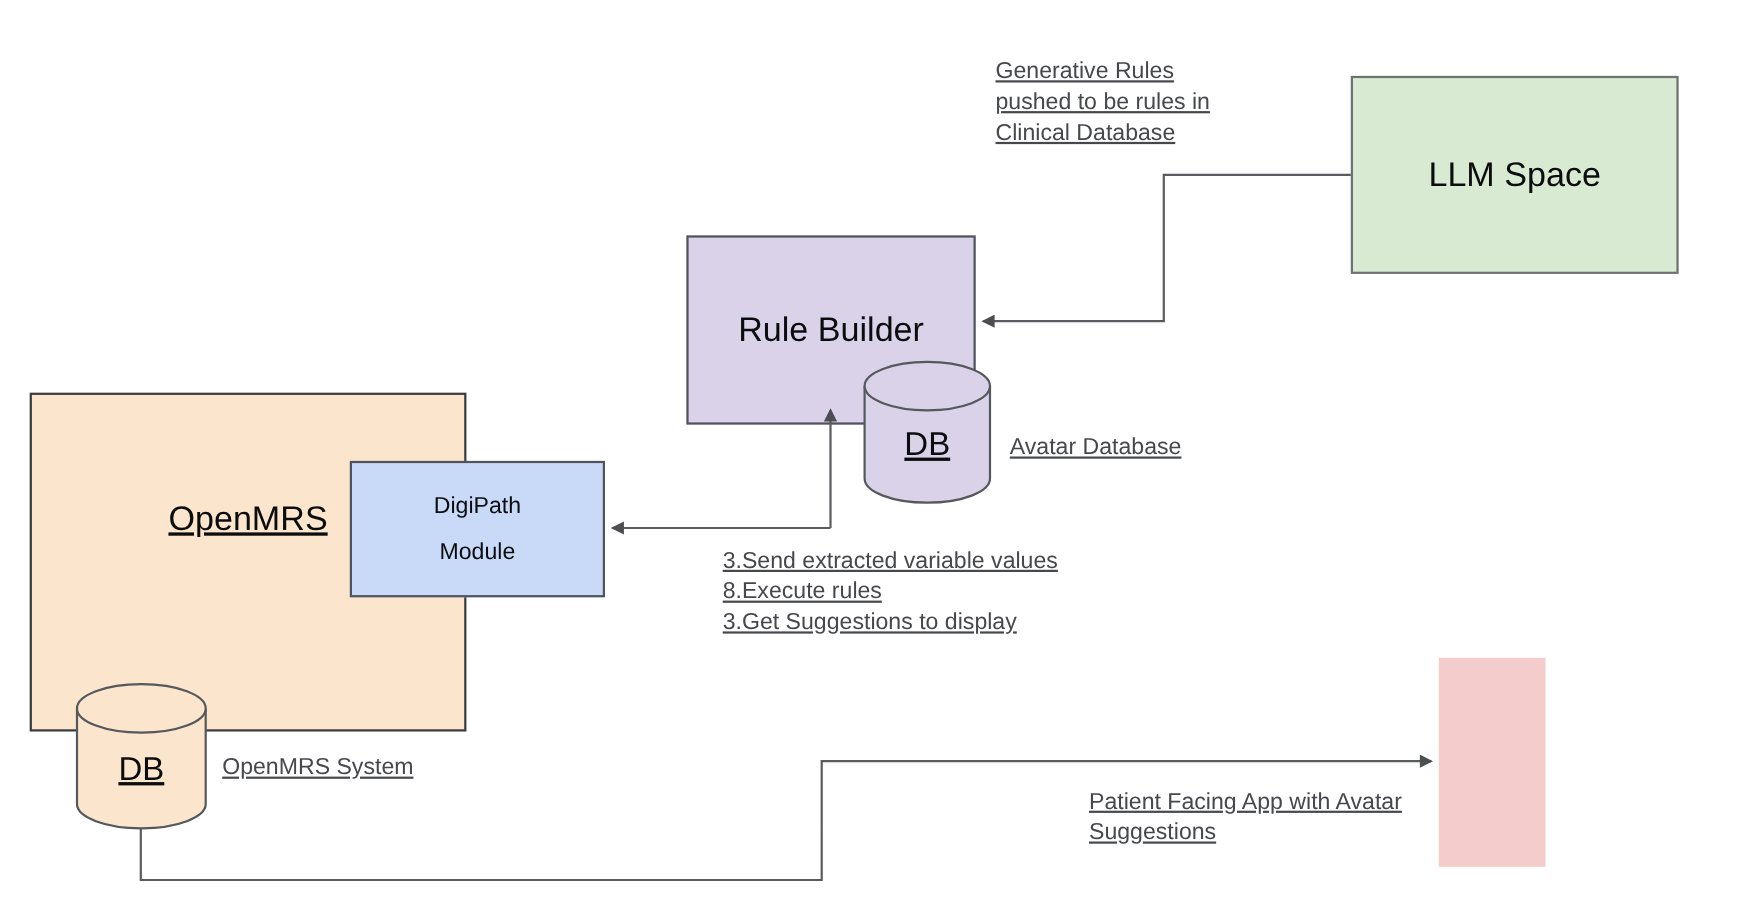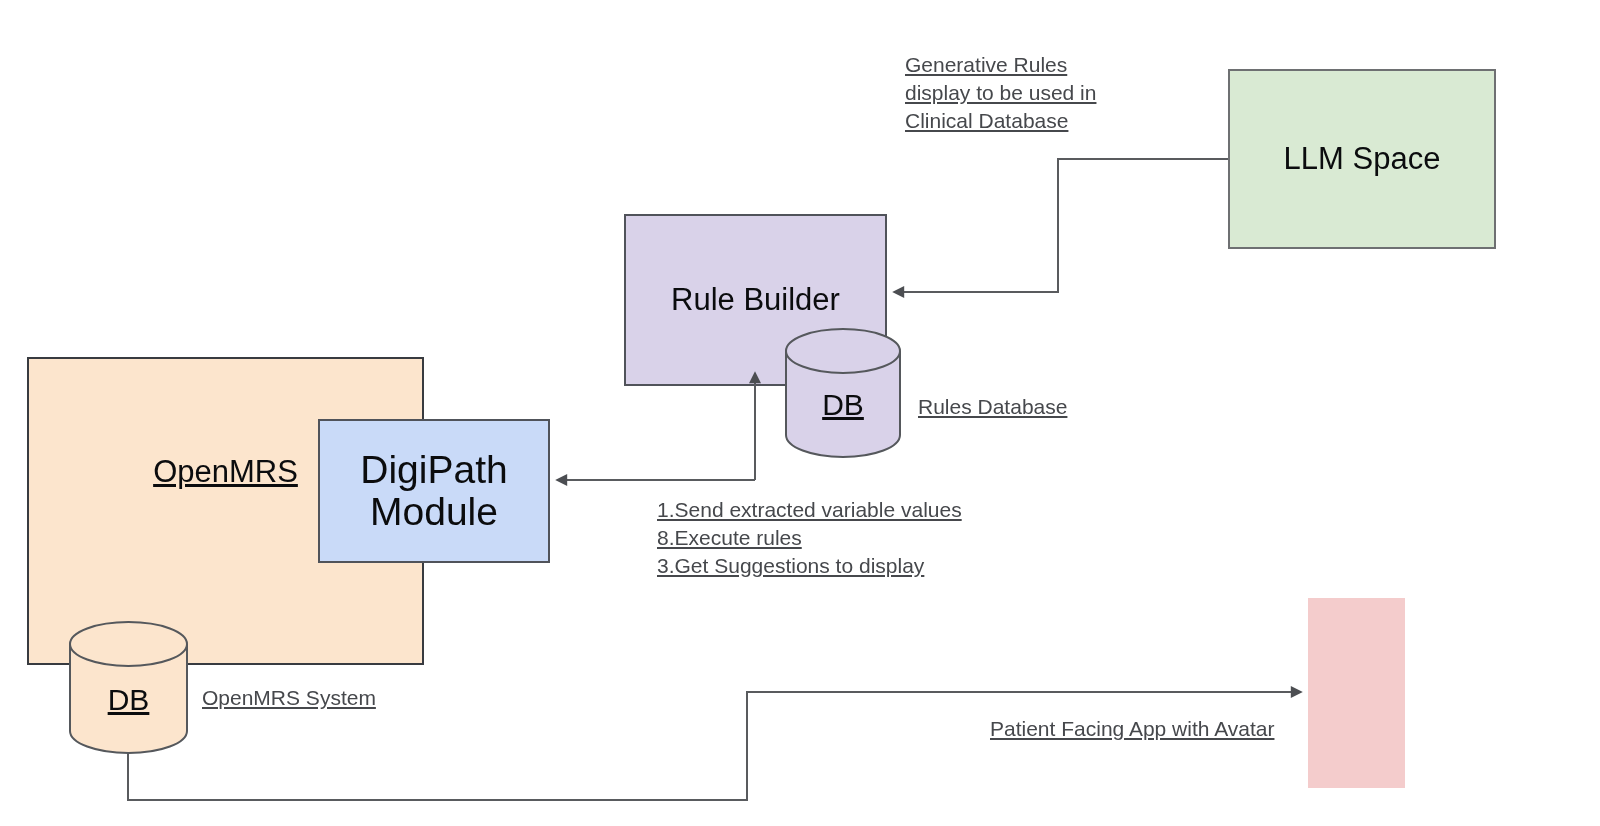--- a/index.html
+++ b/index.html
@@ -2,26 +2,26 @@
 <html><head>
 <meta charset="utf-8">
 <style>
   html,body { margin:0; padding:0; background:#ffffff; }
   .canvas {
     position:relative; width:1600px; height:826px; background:#ffffff;
     font-family:"Liberation Sans", sans-serif; overflow:hidden;
   }
   .box { position:absolute; box-sizing:border-box; }
   .box-openmrs   { left:27px;  top:357px; width:397px; height:308px; background:#fce5cd; border:2px solid #383b40; z-index:1; }
-  .box-digipath  { left:318px; top:419px; width:232px; height:144px; background:#c9daf8; border:2px solid #50535a; z-index:2;
+  .box-digipath  { left:318px; top:419px; width:232px; height:124px; background:#c9daf8; border:2px solid #50535a; z-index:2;
                    display:flex; flex-direction:column; align-items:center; justify-content:center;
-                   font-size:39px; line-height:42px; color:#0b0c0e; }
+                   font-size:21px; line-height:42px; color:#0b0c0e; }
   .box-rule      { left:624px; top:214px; width:263px; height:172px; background:#d9d2e9; border:2px solid #50535a; z-index:1;
                    display:flex; align-items:center; justify-content:center; font-size:31px; color:#0b0c0e; }
-  .box-llm       { left:1228px; top:69px; width:268px; height:180px; background:#d9ead3; border:2px solid #6e7072; z-index:1;
+  .box-llm       { left:1228px; top:69px; width:298px; height:180px; background:#d9ead3; border:2px solid #6e7072; z-index:1;
                    display:flex; align-items:center; justify-content:center; font-size:31px; color:#0b0c0e; }
   .box-patient   { left:1308px; top:598px; width:97px; height:190px; background:#f4cccc; z-index:1; }
 
   .overlay { position:absolute; left:0; top:0; width:1600px; height:826px; z-index:3; pointer-events:none; }
 
   .lbl { position:absolute; color:#0b0c0e; z-index:4;text-decoration:underline; }
   .lbl-openmrs      { left:27px;  top:452px; width:397px; text-align:center; font-size:31px; line-height:40px; }
   .lbl-rules-db     { left:786px; top:385px; width:114px; text-align:center; font-size:30px; line-height:40px; }
   .lbl-openmrs-db   { left:70px;  top:680px; width:117px; text-align:center; font-size:30px; line-height:40px; }
 
@@ -78,31 +78,32 @@
       <ellipse cx="128.5" cy="644" rx="58.5" ry="22" stroke="#55585c" stroke-width="2" fill="#fce5cd"></ellipse>
     </g>
   </svg>
 
   <div class="lbl lbl-openmrs">OpenMRS</div>
   <div class="lbl lbl-rules-db">DB</div>
   <div class="lbl lbl-openmrs-db">DB</div>
 
   <div class="note note-generative">
     <div>Generative Rules</div>
-    <div>display to be used in</div>
+    <div>pushed to be rules in</div>
     <div>Clinical Database</div>
   </div>
 
   <div class="note note-steps">
-    <div>1.Send extracted variable values</div>
+    <div>3.Send extracted variable values</div>
     <div>8.Execute rules</div>
     <div>3.Get Suggestions to display</div>
   </div>
 
-  <div class="note note-rules-db">Rules Database</div>
+  <div class="note note-rules-db">Avatar Database</div>
 
   <div class="note note-openmrs-sys">OpenMRS System</div>
 
   <div class="note note-patient">
     <div>Patient Facing App with Avatar</div>
+    <div>Suggestions</div>
   </div>
 
 </div>
 
 </body></html>

